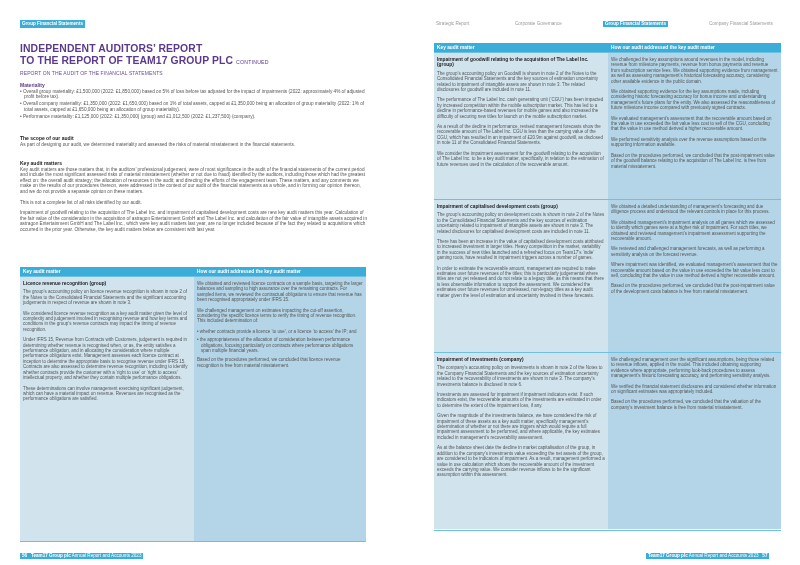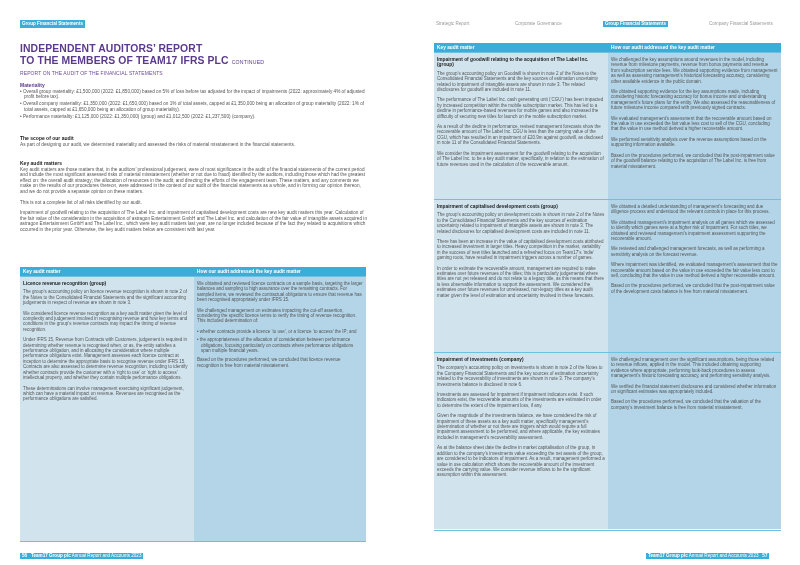--- a/index.html
+++ b/index.html
@@ -46,21 +46,21 @@
   .footer b { font-weight: bold; }
 </style>
 </head>
 <body>
 
 <div class="page page-left">
   <div class="section-tag">Group Financial Statements</div>
 
   <div class="title-block">
     <div class="title-line">INDEPENDENT AUDITORS’ REPORT</div>
-    <div class="title-line"><span>TO THE MEMBERS OF TEAM17 IFRS PLC</span> <span class="title-cont">CONTINUED</span></div>
+    <div class="title-line"><span>TO THE REPORT OF TEAM17 GROUP PLC</span> <span class="title-cont">CONTINUED</span></div>
     <div class="subtitle">REPORT ON THE AUDIT OF THE FINANCIAL STATEMENTS</div>
   </div>
 
   <div class="body-block" style="top:75px;">
     <div class="h-purple">Materiality</div>
     <div class="bullet">• Overall group materiality: £1,500,000 (2022: £1,850,000) based on 5% of loss before tax adjusted for the impact of impairments (2022: approximately 4% of adjusted profit before tax).</div>
     <div class="bullet">• Overall company materiality: £1,350,000 (2022: £1,650,000) based on 1% of total assets, capped at £1,350,000 being an allocation of group materiality (2022: 1% of total assets, capped at £1,650,000 being an allocation of group materiality).</div>
     <div class="bullet">• Performance materiality: £1,125,000 (2022: £1,350,000) (group) and £1,012,500 (2022: £1,237,500) (company).</div>
   </div>
 

